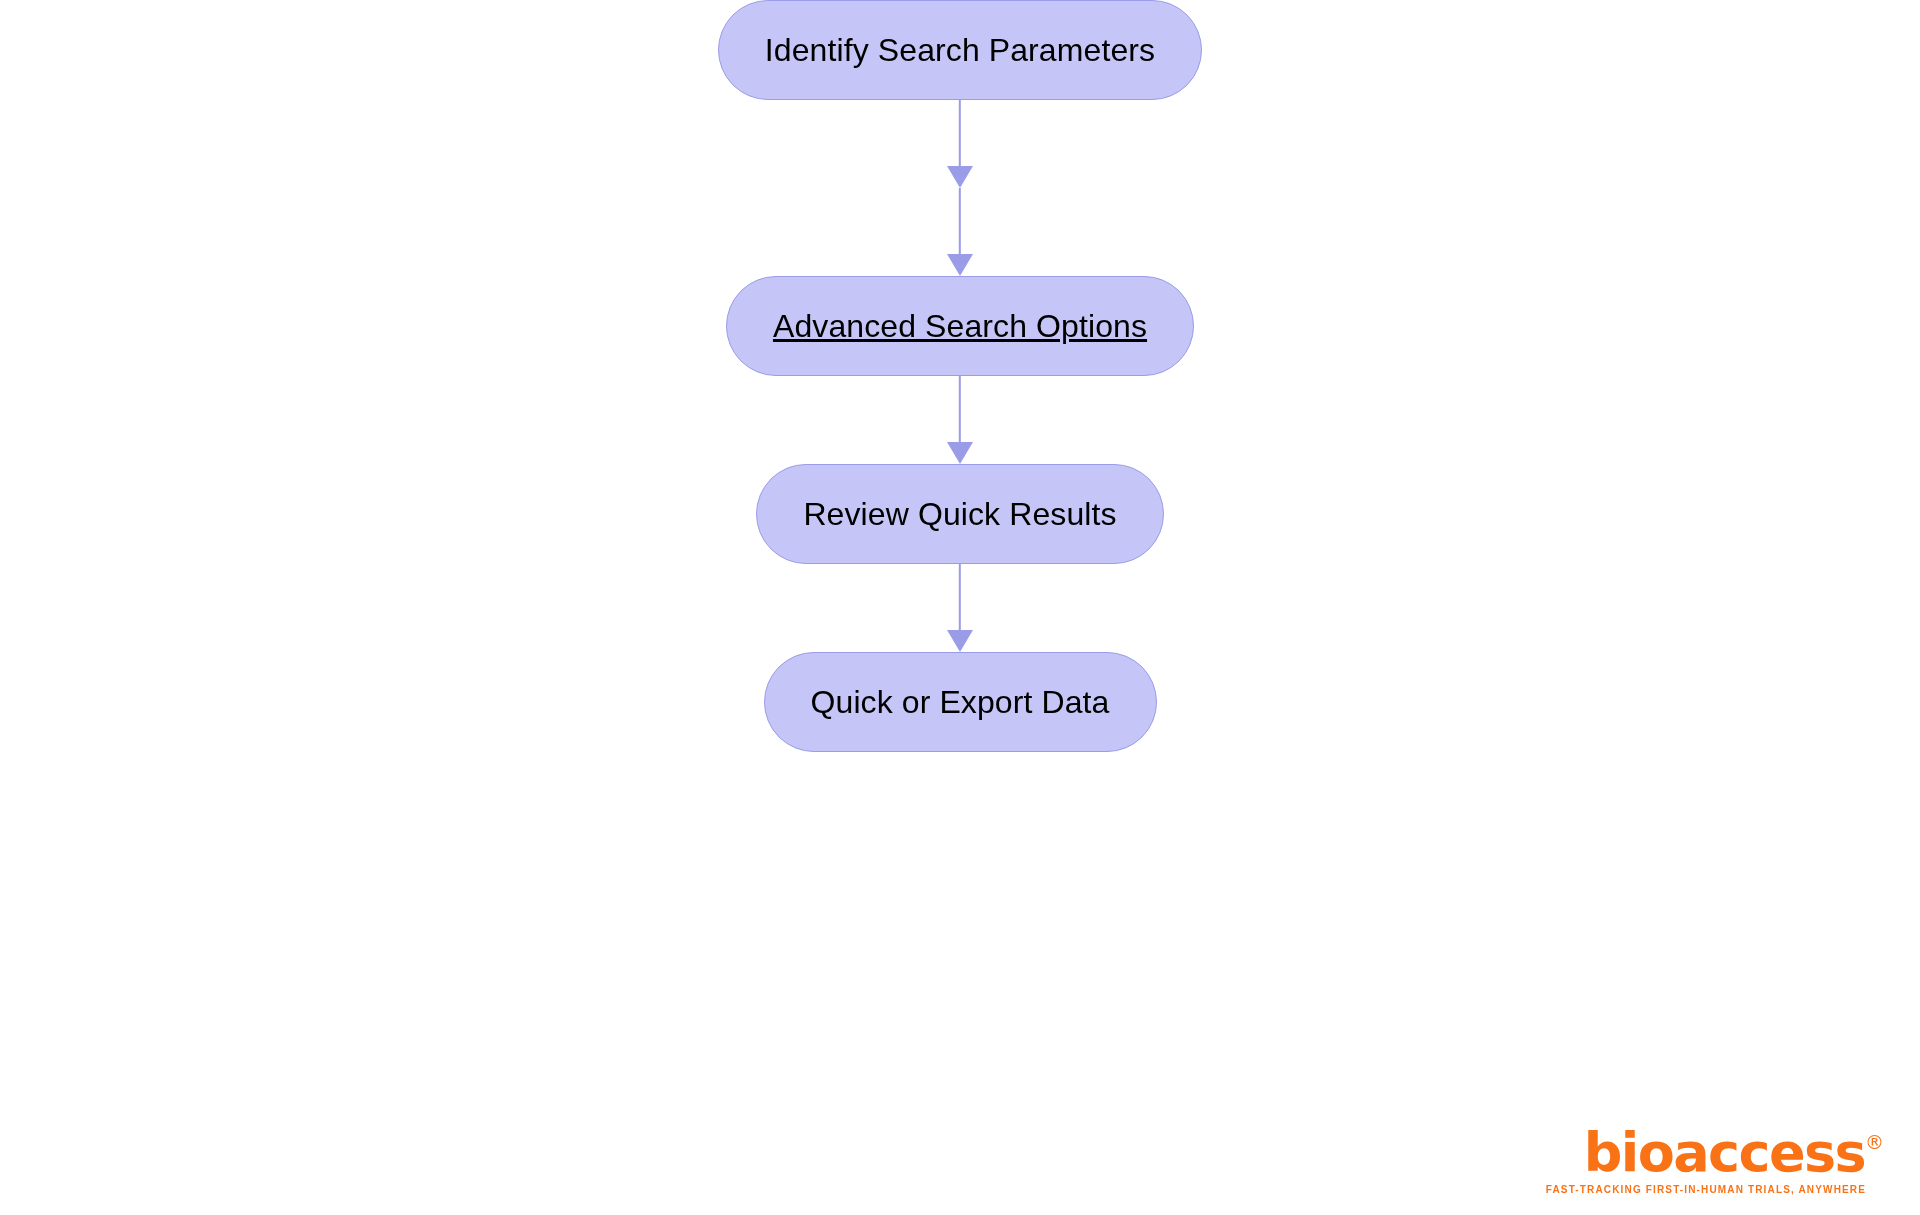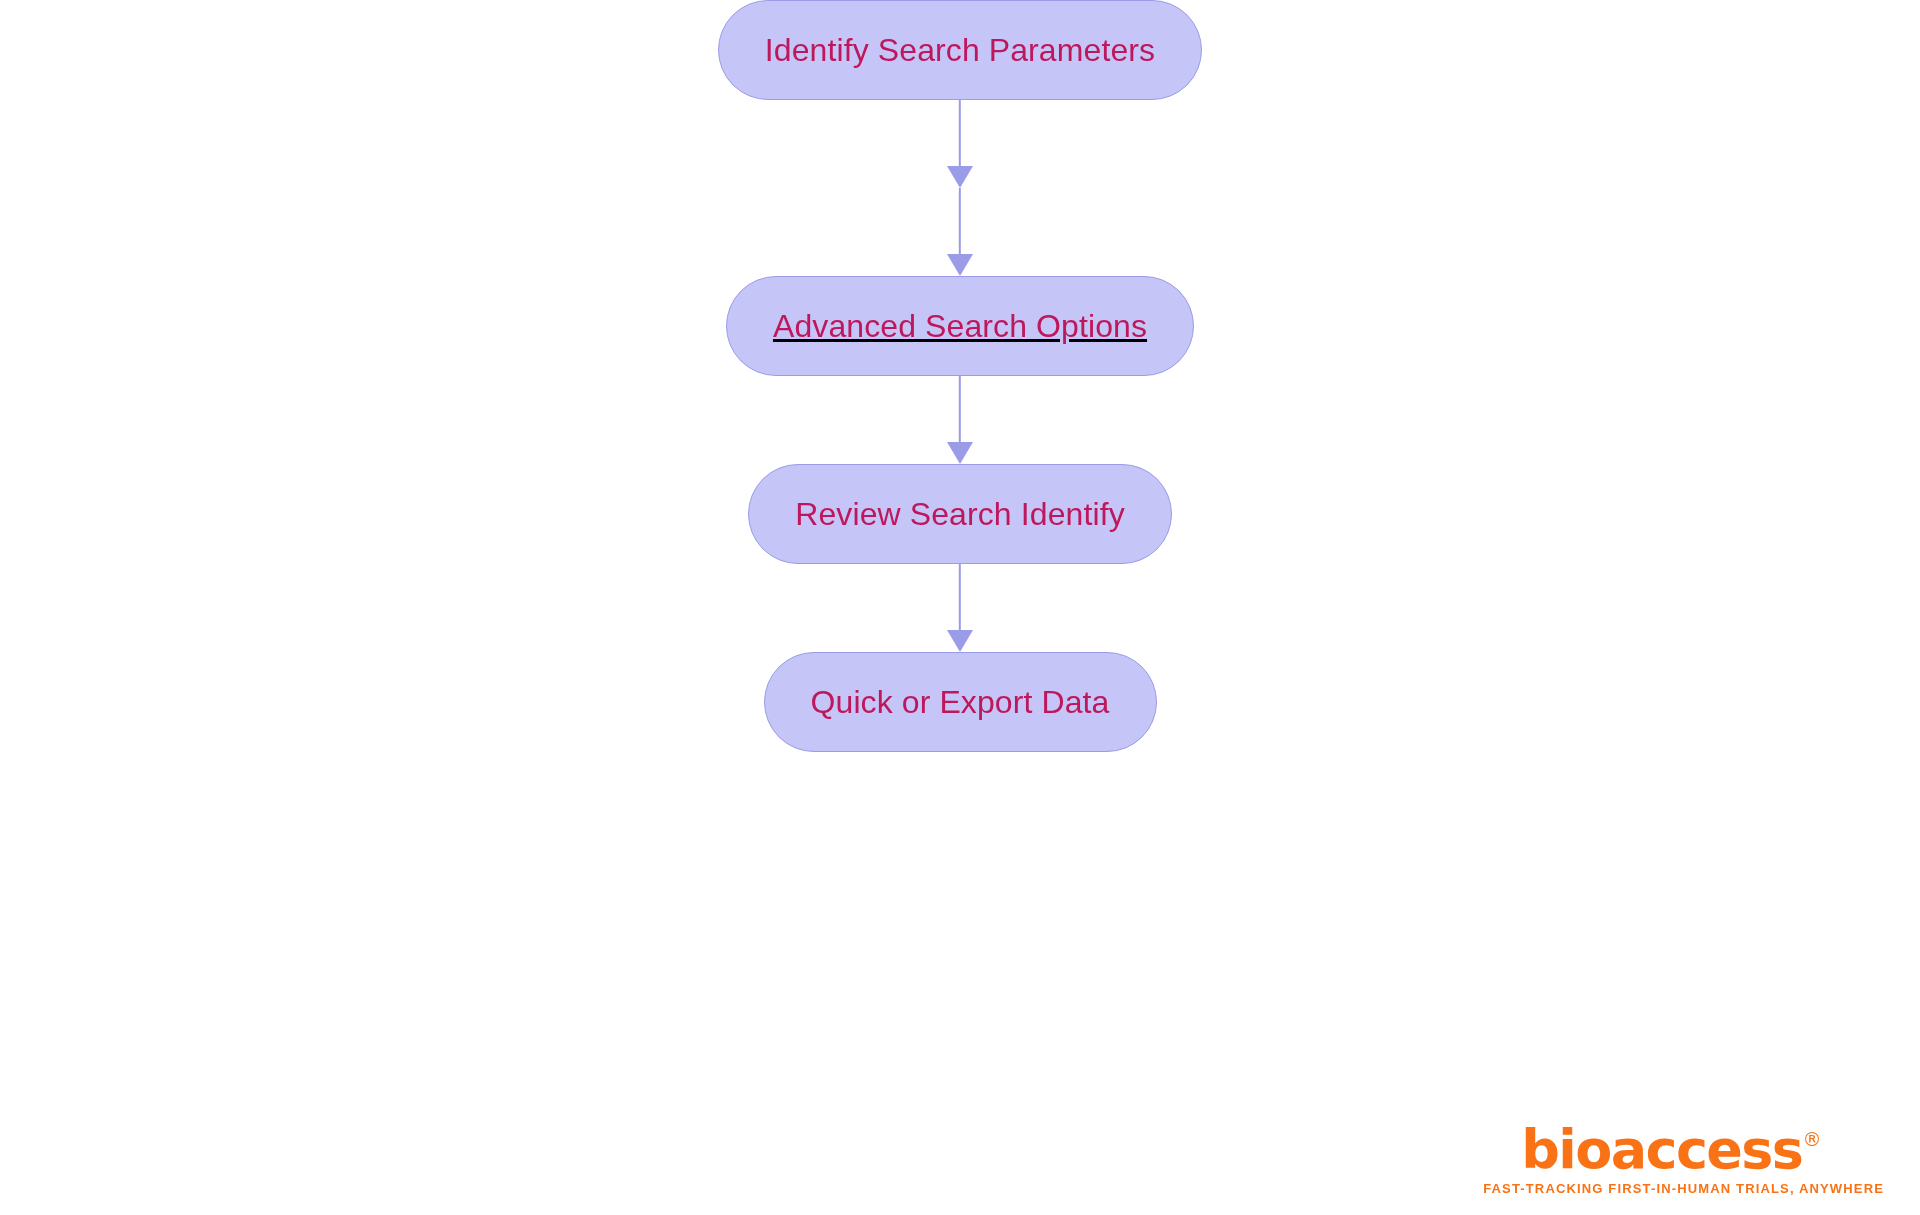--- a/index.html
+++ b/index.html
@@ -43,21 +43,21 @@
     background: #c5c6f7;
     border: 1.6px solid #9a9ce8;
     border-radius: 999px;
     display: flex;
     align-items: center;
     justify-content: center;
     padding: 0 46px;
     white-space: nowrap;
   }
   .flow-node .node-label {
-    color: #be185d;
+    color: #000000;
     font-size: 32px;
     font-weight: 400;
     letter-spacing: 0.1px;
     line-height: 1;
   }
 
   .node-w-0 { min-width: 382px; }
   .node-w-1 { min-width: 274px; }
   .node-w-2 { min-width: 366px; text-decoration: underline; }
   .node-w-3 { min-width: 330px; }
@@ -114,21 +114,21 @@
   .brand-reg {
     font-size: 19px;
     font-weight: 400;
     vertical-align: super;
     letter-spacing: 0;
     position: relative;
     top: -3px;
   }
   .brand-tagline {
     color: #f97316;
-    font-size: 13px;
+    font-size: 10px;
     font-weight: 700;
     letter-spacing: 1.15px;
     line-height: 1;
     margin-top: 5px;
     white-space: nowrap;
   }
 </style>
 </head>
 <body>
 
@@ -154,21 +154,21 @@
     <div class="flow-node node-w-2">
       <span class="node-label">Advanced Search Options</span>
     </div>
 
     <div class="connector">
       <div class="conn-line"></div>
       <div class="conn-arrowhead"></div>
     </div>
 
     <div class="flow-node node-w-3">
-      <span class="node-label">Review Search Identify</span>
+      <span class="node-label">Review Quick Results</span>
     </div>
 
     <div class="connector">
       <div class="conn-line"></div>
       <div class="conn-arrowhead"></div>
     </div>
 
     <div class="flow-node node-w-4">
       <span class="node-label">Quick or Export Data</span>
     </div>

